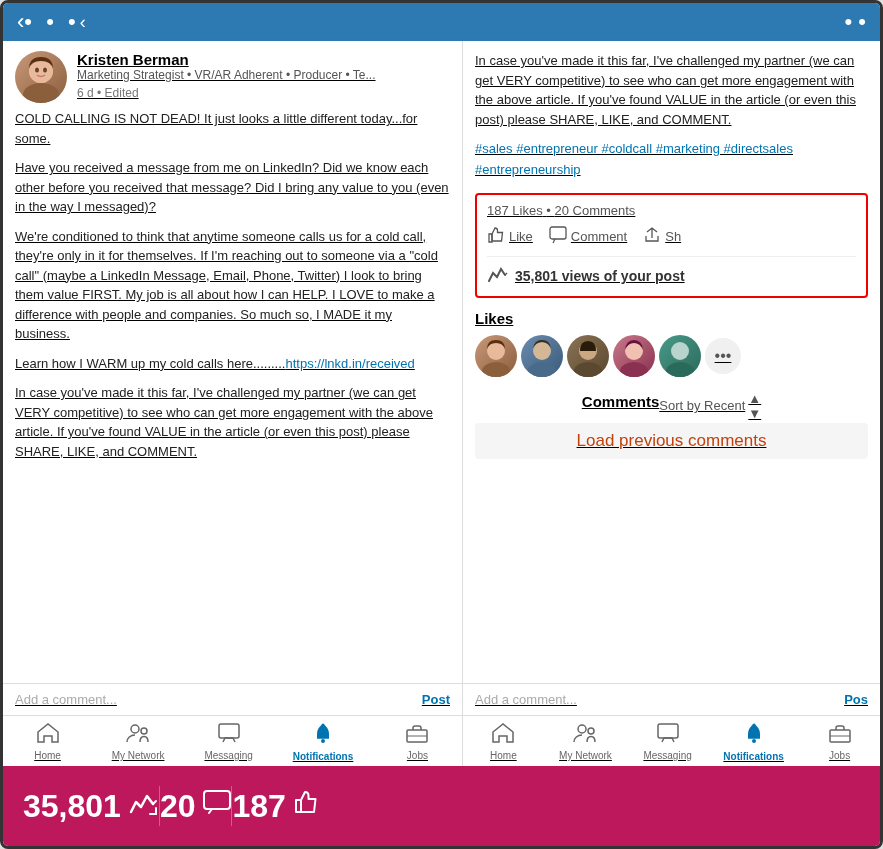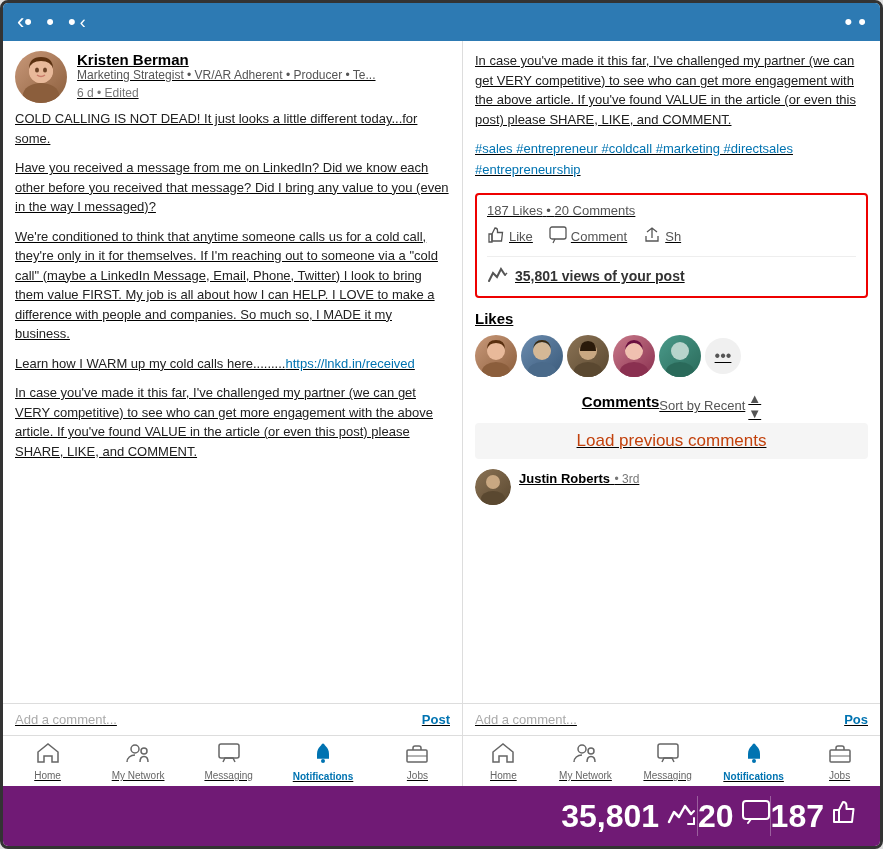--- a/index.html
+++ b/index.html
@@ -306,25 +306,25 @@
       display: flex;
       align-items: center;
       background: #fff;
       flex-shrink: 0;
     }
     .right-comment-input { flex: 1; font-size: 13px; color: #aaa; }
     .right-post-btn { font-size: 13px; color: #0073b1; font-weight: 600; }
 
     
     .stats-bar {
-      background: #701a75;
-      display: flex;
-      justify-content: flex-end;
-      align-items: center;
-      padding: 10px 20px;
+      background: #be185d;
+      display: flex;
+      justify-content: flex-start;
+      align-items: center;
+      padding: 20px 20px;
       flex-shrink: 0;
     }
     .stat-item {
       display: flex;
       align-items: center;
       gap: 8px;
       color: white;
     }
     .stat-number {
       font-size: 32px;
@@ -554,34 +554,20 @@
         <div class="comments-header">
           <span class="section-title">Comments</span>
           <div class="sort-btn">
             <span>Sort by Recent</span>
             <span>▲<br style="line-height:0.4">▼</span>
           </div>
         </div>
 
         <div class="load-prev-btn">Load previous comments</div>
 
-        <div class="comment-item">
-          <div class="like-avatar" style="width:36px;height:36px;">
-            <div class="like-avatar-inner" style="background: linear-gradient(135deg,#8b7355,#5a4830); width:36px; height:36px; border-radius:50%;">
-              <svg width="36" height="36" viewBox="0 0 36 36">
-                <circle cx="18" cy="13" r="7" fill="#c9a882"></circle>
-                <ellipse cx="18" cy="30" rx="12" ry="8" fill="#5a4830"></ellipse>
-              </svg>
-            </div>
-          </div>
-          <div>
-            <span class="comment-author">Justin Roberts</span>
-            <span class="comment-degree"> • <span>3rd</span></span>
-          </div>
-        </div>
       </div>
 
       <div class="right-comment-bar">
         <span class="right-comment-input">Add a comment...</span>
         <span class="right-post-btn">Pos</span>
       </div>
 
       <div class="bottom-nav">
         <div class="nav-item">
           <span class="nav-icon">

